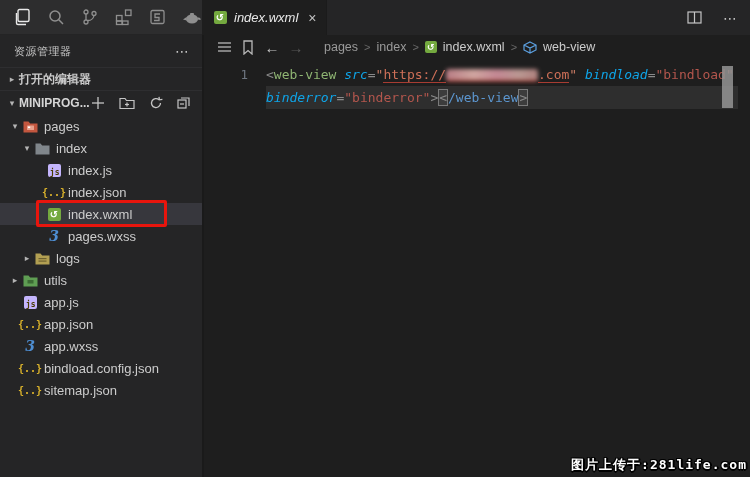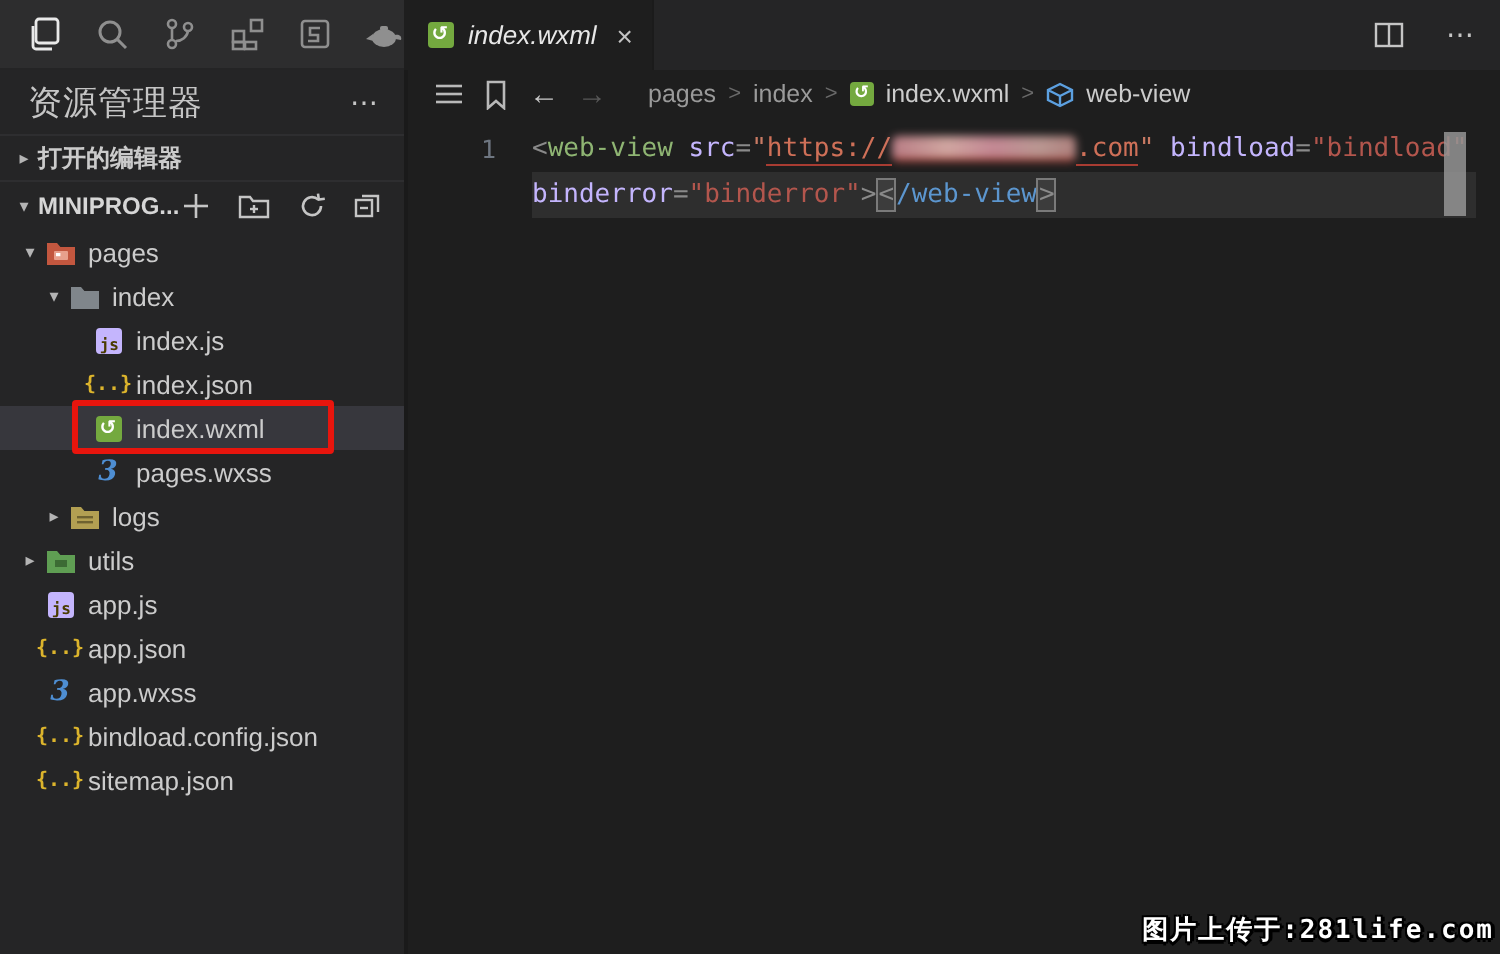--- a/index.html
+++ b/index.html
@@ -16,21 +16,21 @@
   .tab { background:#1e1e1e; display:flex; align-items:center; gap:6px; padding:0 10px 0 10px;
          min-width:112px; border-right:1px solid #1b1b1b; }
   .tab-label { font-style:italic; font-size:13px; color:#e8e8e8; }
   .tab-close { color:#c3c3c3; font-size:14px; margin-left:4px; cursor:pointer; line-height:1; }
   .tabstrip-actions { position:absolute; right:10px; top:0; height:35px; display:flex; align-items:center; gap:16px; }
   .tabstrip-actions .act-icon { color:#c5c5c5; }
 
   
   .sidebar { position:absolute; left:0; top:35px; width:202px; height:442px; background:#252526; }
   .sb-header { height:32px; display:flex; align-items:center; padding:0 12px 0 14px; }
-  .sb-title { font-size:17px; color:#c5c5c5; letter-spacing:0.5px; flex:1; }
+  .sb-title { font-size:11px; color:#c5c5c5; letter-spacing:0.5px; flex:1; }
   .sb-more { color:#c5c5c5; font-size:14px; letter-spacing:1px; cursor:pointer; }
   .sb-row { height:23px; display:flex; align-items:center; font-size:12px; color:#cccccc; cursor:pointer; }
   .sb-open-editors { padding-left:5px; border-top:1px solid #2e2e30; font-weight:bold; color:#cbcbcb; }
   .sb-project { padding-left:5px; border-top:1px solid #2e2e30; height:25px; }
   .sb-project .proj-name { font-weight:bold; color:#d6d6d6; font-size:12px; flex:1; }
   .sb-actions { display:flex; align-items:center; gap:13px; padding-right:12px; }
   .sb-actions .act-icon { width:16px; height:16px; color:#c5c5c5; }
   .chev { width:14px; text-align:center; color:#b4b4b4; font-size:9px; flex:none; }
   .tree { position:relative; }
   .tree-row { height:22px; display:flex; align-items:center; font-size:13px; color:#cccccc; cursor:pointer; position:relative; }
@@ -67,21 +67,21 @@
 
   .codearea { position:relative; font:13px "DejaVu Sans Mono","Liberation Mono",monospace; padding-top:4px; }
   .code-line { display:flex; height:23px; align-items:center; }
   .gutter { width:62px; flex:none; text-align:right; padding-right:18px; color:#6e7681; font-size:12.5px; }
   .ctext { white-space:pre; }
   .cur .ctext { background:#2e2e2e; flex:1; margin-right:12px; height:23px; display:flex; align-items:center; }
   .tk-punct { color:#8a8a8a; }
   .tk-plain { color:#d4d4d4; }
   .tk-tag-open { color:#8fb573; }
   .tk-tag-close { color:#5c96cf; }
-  .tk-attr { color:#c4b5fd; }
+  .tk-attr { color:#0ea5e9;font-style:italic; }
   .tk-quote { color:#c97a63; }
   .tk-url { color:#cf7058; border-bottom:1.5px solid #a83c32; }
   .tk-str { color:#b3564d; }
   .tk-boxed { border:1px solid #7a7a7a; background:#3c3c3c; }
   .tk-redact { display:inline-block; width:92px; height:13px; vertical-align:middle; border-radius:3px;
                background:linear-gradient(90deg,#c98790,#e3b4ae 30%,#d593a0 55%,#caa49e 80%,#bd8a87);
                filter:blur(2px); opacity:.9; border-bottom:2px solid #a83c32; }
 
   .scroll-thumb { position:absolute; right:17px; top:31px; width:11px; height:42px;
                   background:#949494; opacity:.85; cursor:grab; }

